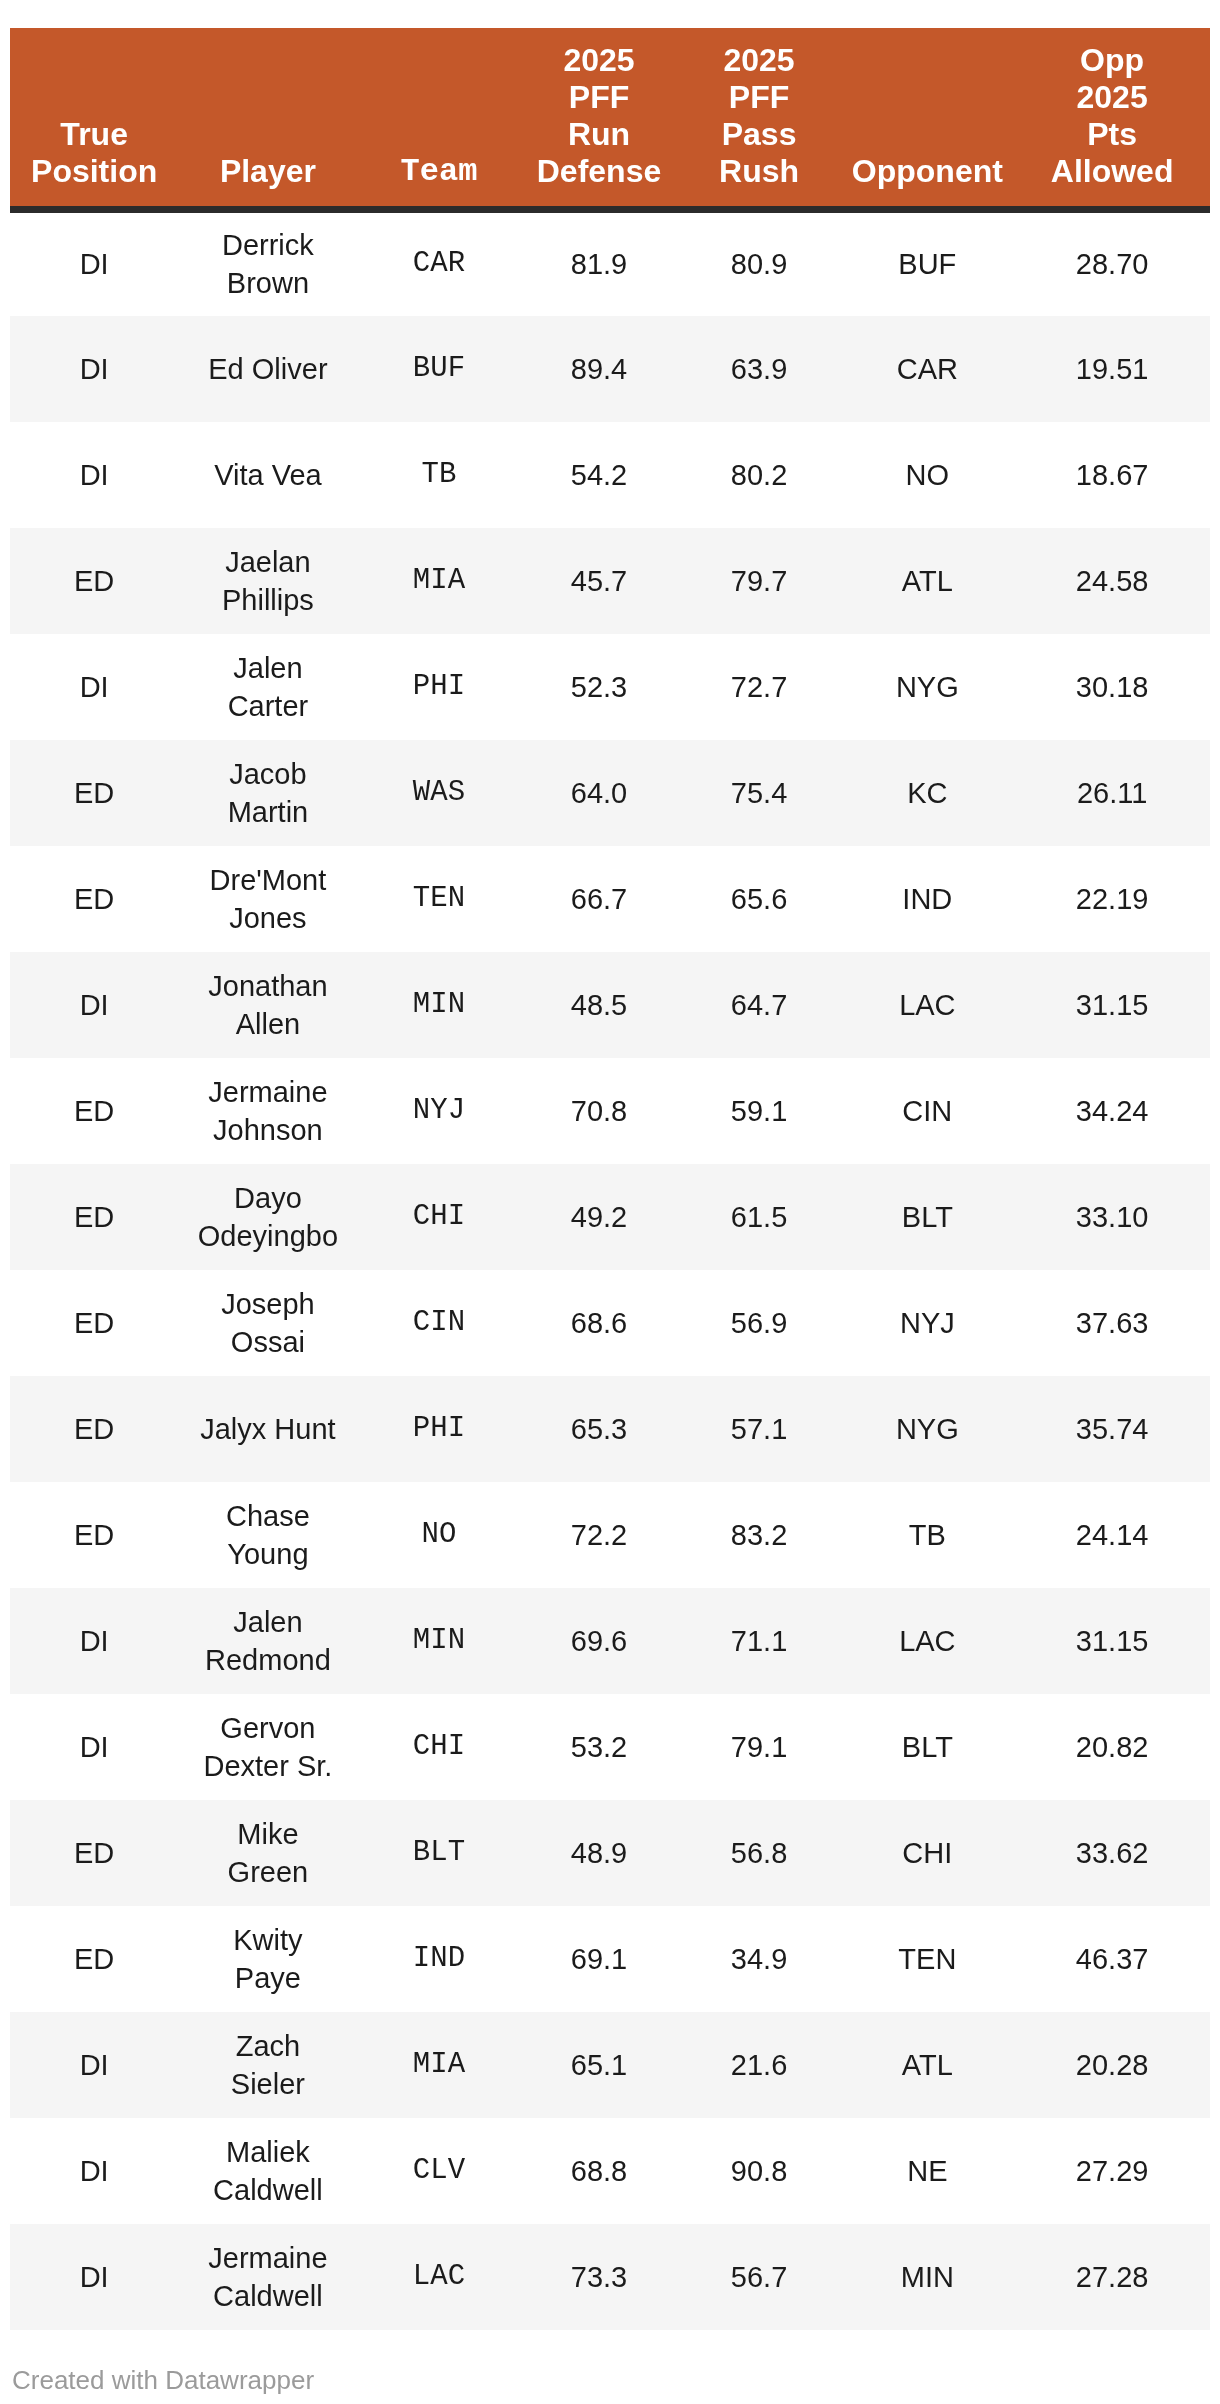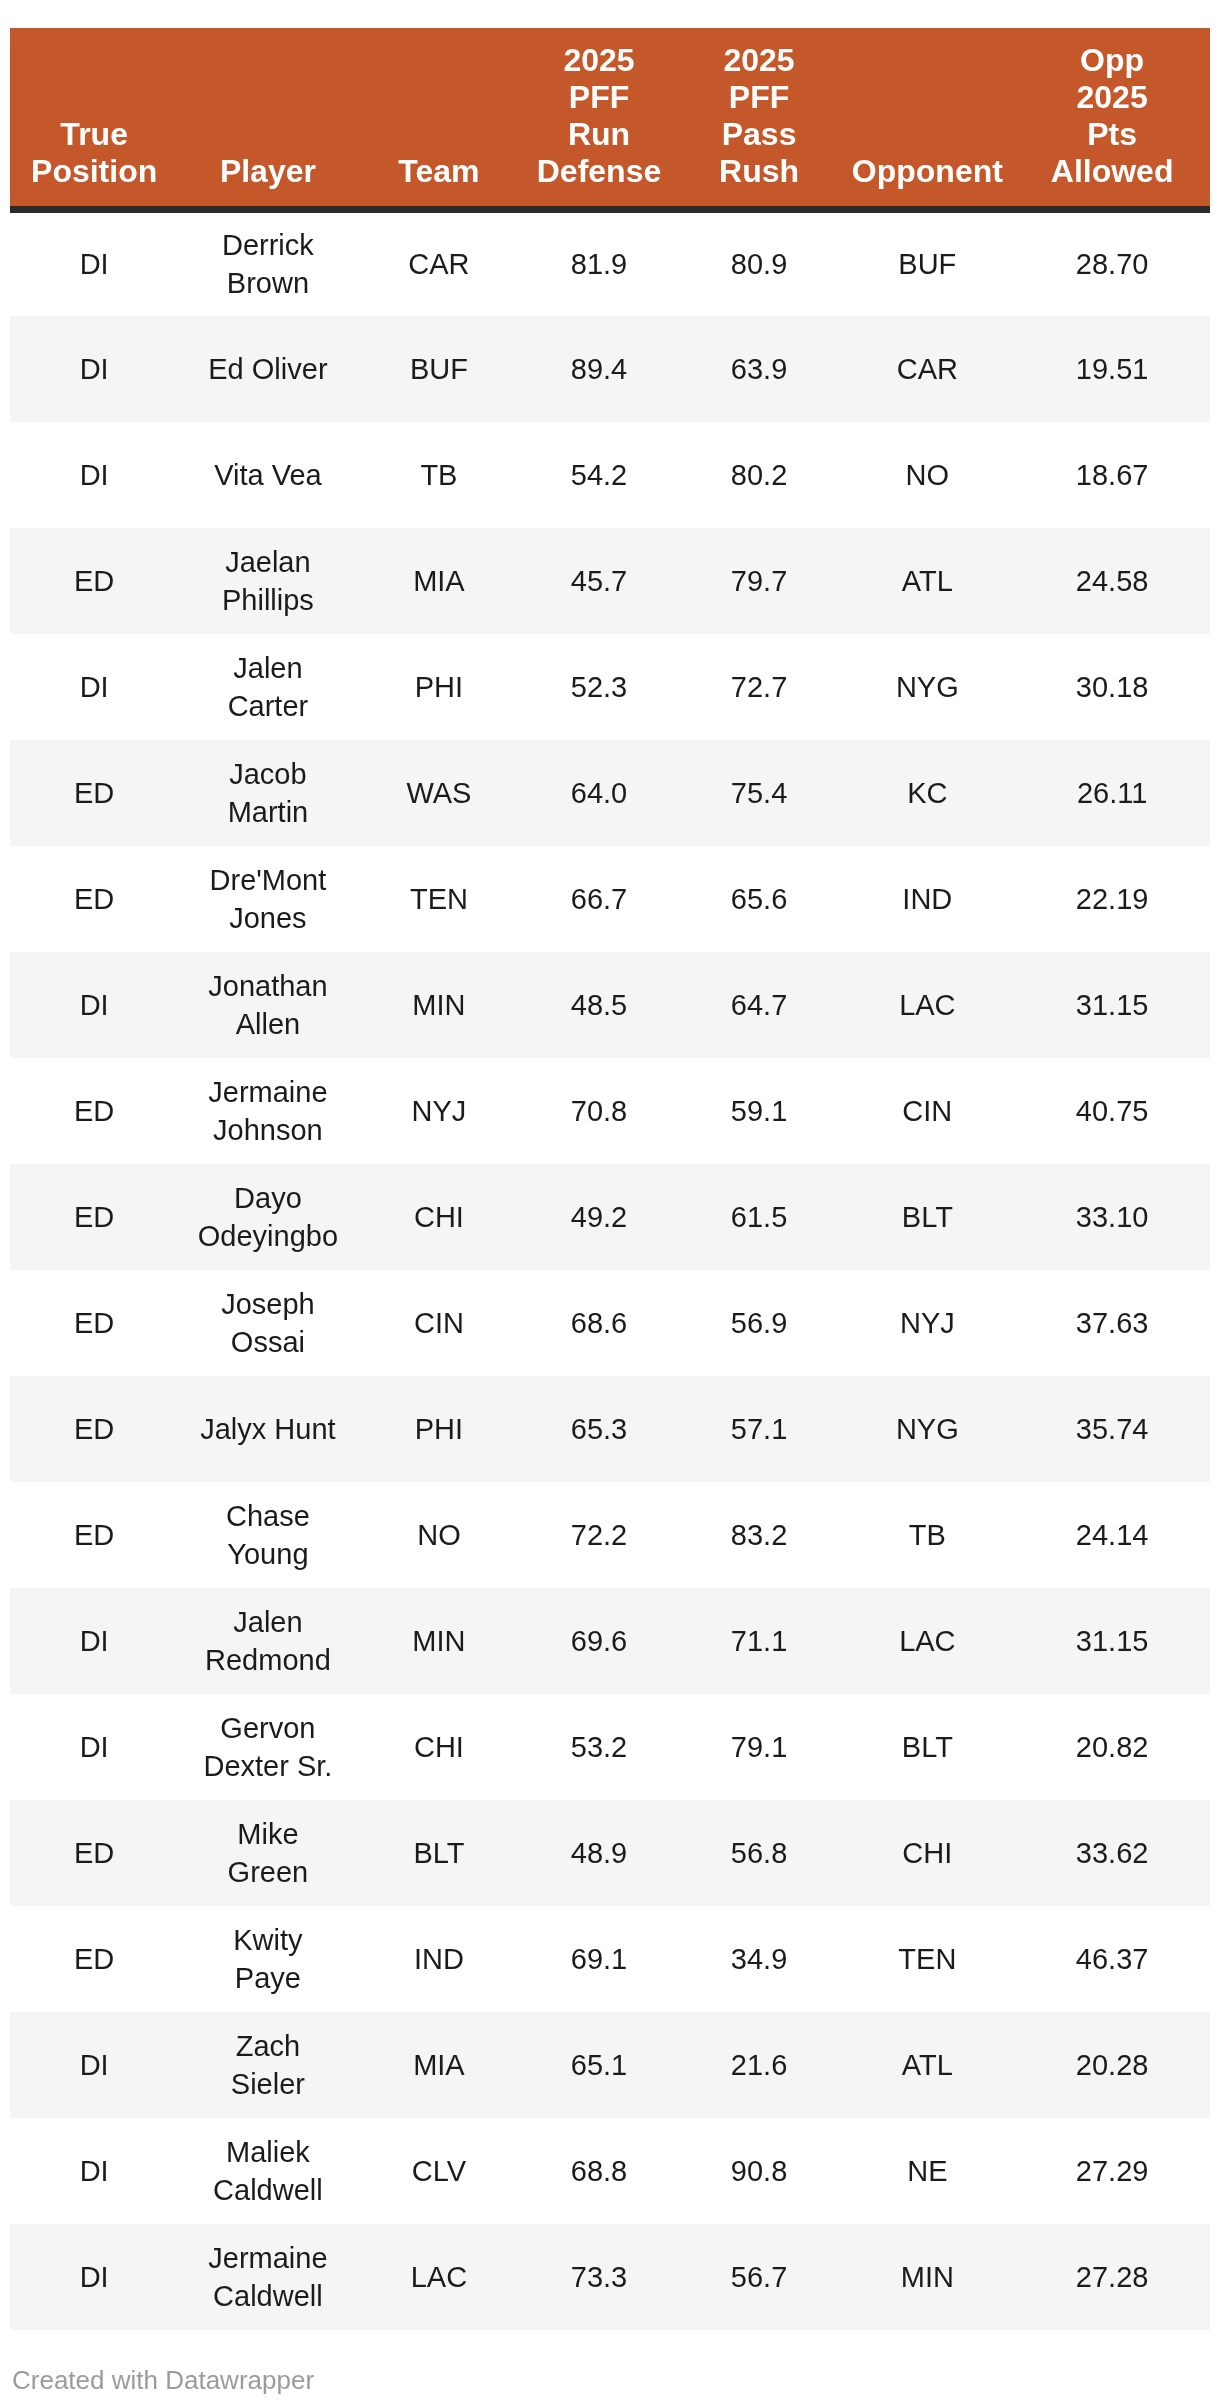--- a/index.html
+++ b/index.html
@@ -46,21 +46,21 @@
     font-size: 29px;
     line-height: 38px;
     text-align: center;
     vertical-align: middle;
     padding: 0 8px;
     white-space: pre-line;
   }
   
   .dw-table th:nth-child(1), .dw-table td:nth-child(1) { width: 14%; }
   .dw-table th:nth-child(2), .dw-table td:nth-child(2) { width: 15%; }
-  .dw-table th:nth-child(3), .dw-table td:nth-child(3) { width: 13.5%; }
+  .dw-table th:nth-child(3), .dw-table td:nth-child(3) { width: 13.5%; font-family: Liberation Mono, monospace; }
   .dw-table th:nth-child(4), .dw-table td:nth-child(4) { width: 13%; }
   .dw-table th:nth-child(5), .dw-table td:nth-child(5) { width: 13.5%; }
   .dw-table th:nth-child(6), .dw-table td:nth-child(6) { width: 14.5%; }
   .dw-table th:nth-child(7), .dw-table td:nth-child(7) { width: 16.5%; }
   .credit {
     margin: 34px 0 0 12px;
     font-size: 26px;
     line-height: 32px;
     color: var(--credit-text, #9B9B9B);
   }
@@ -177,21 +177,21 @@
           <td>31.15</td>
         </tr>
         <tr>
           <td>ED</td>
           <td>Jermaine
 Johnson</td>
           <td>NYJ</td>
           <td>70.8</td>
           <td>59.1</td>
           <td>CIN</td>
-          <td>40.75</td>
+          <td>34.24</td>
         </tr>
         <tr>
           <td>ED</td>
           <td>Dayo
 Odeyingbo</td>
           <td>CHI</td>
           <td>49.2</td>
           <td>61.5</td>
           <td>BLT</td>
           <td>33.10</td>

